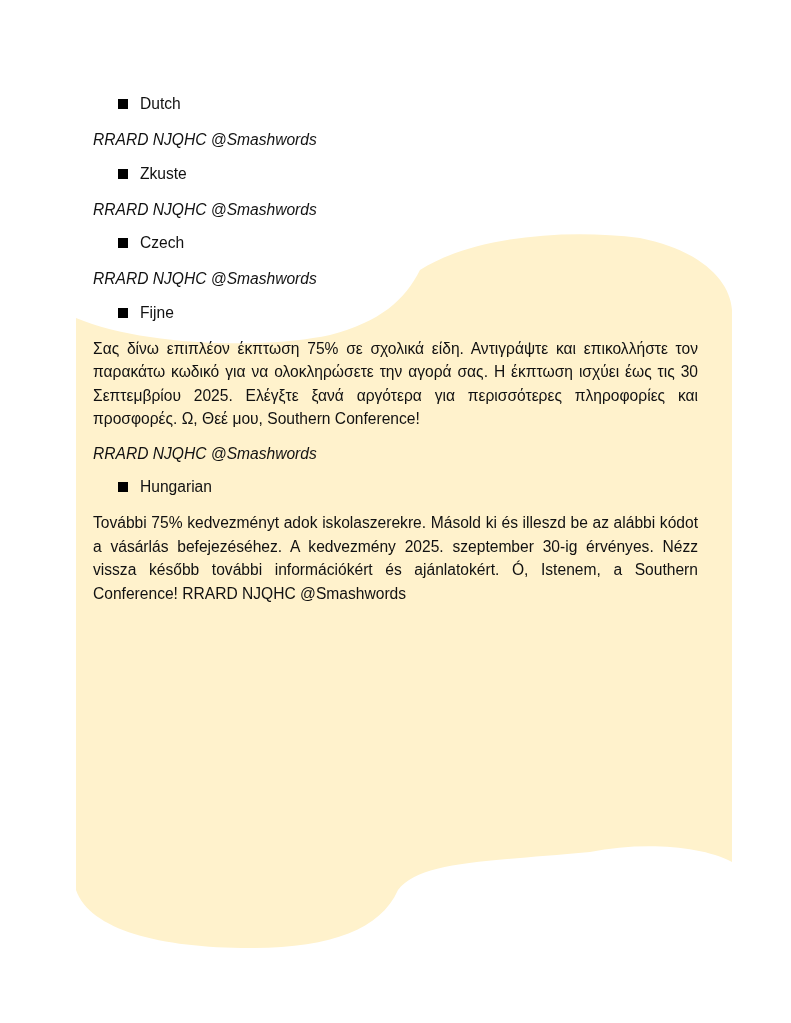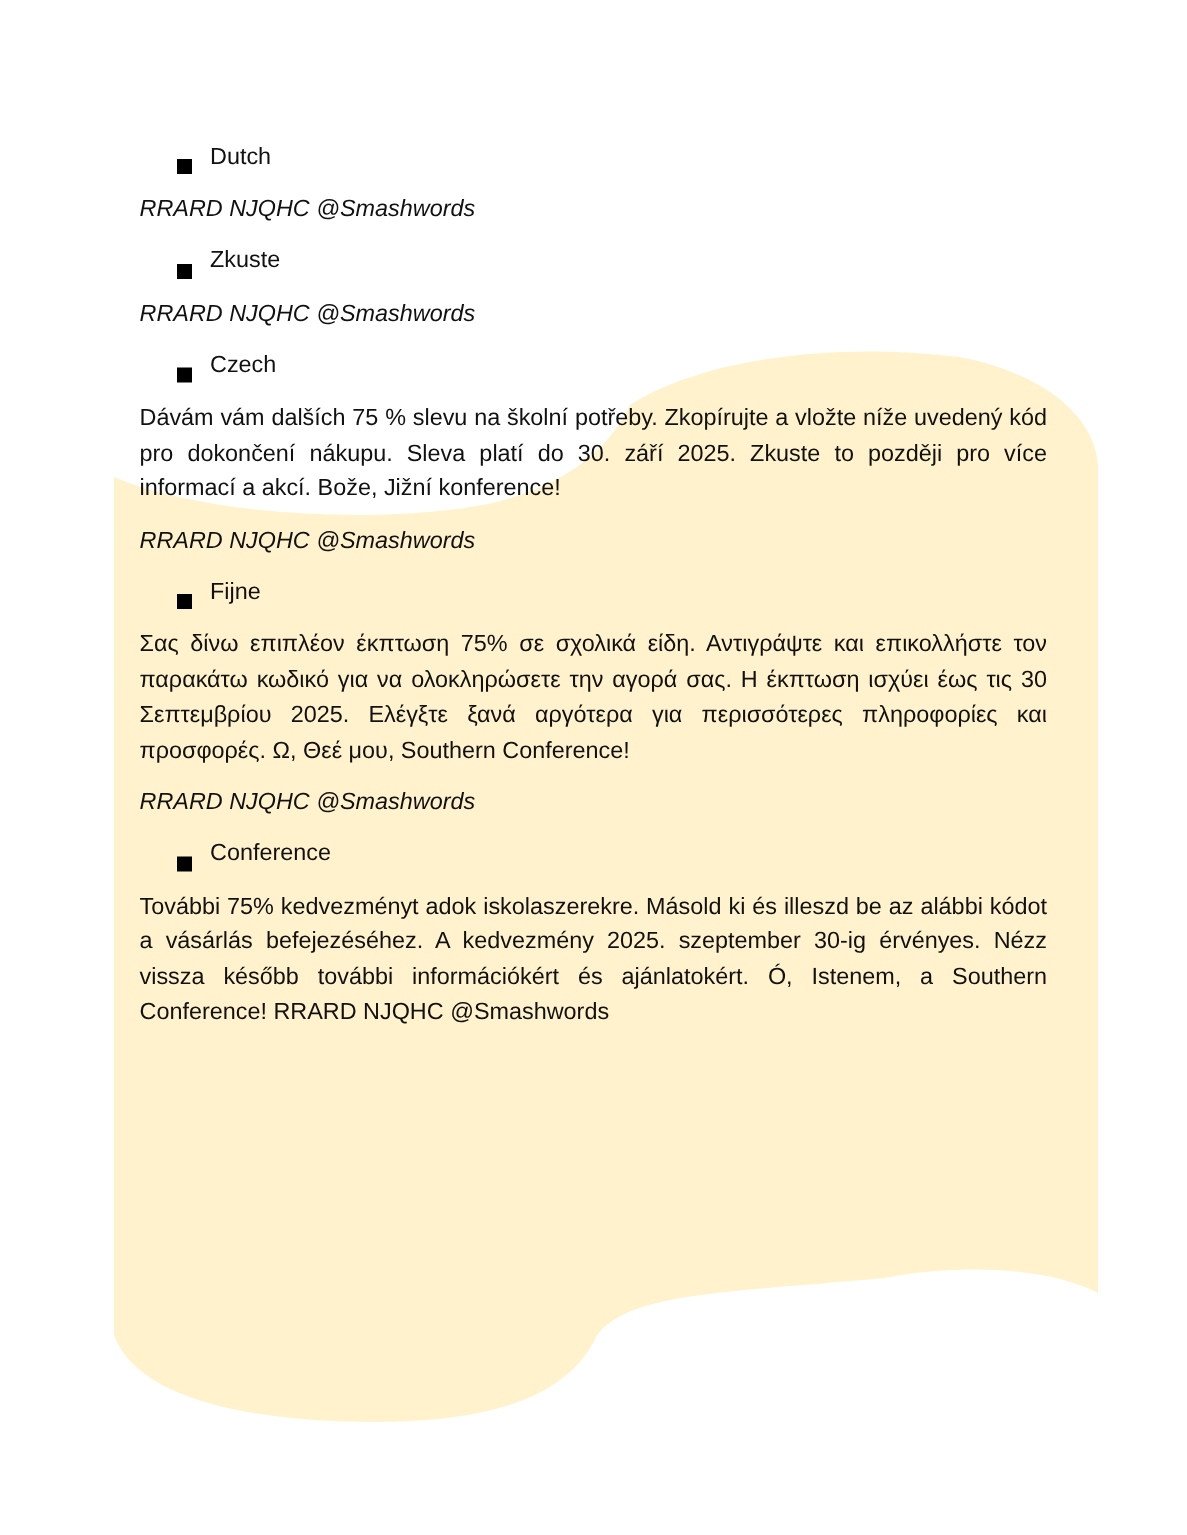--- a/index.html
+++ b/index.html
@@ -2,21 +2,21 @@
 <html><head>
   <meta charset="utf-8">
   <style>
     html, body { margin: 0; padding: 0; background: #ffffff; }
     body { width: 791px; height: 1023px; position: relative; overflow: hidden; }
     .bg-shape { position: absolute; left: 0; top: 0; width: 791px; height: 1023px; z-index: 0; }
     .page {
       position: absolute; left: 93px; top: 92px; width: 605px; z-index: 1;
       font-family: "Liberation Sans", sans-serif; font-size: 15.6px; line-height: 23.5px; color: #111111;
     }
-    .lang-heading { display: flex; align-items: flex-end; margin: 0 0 12px 25px; height: 24px; }
+    .lang-heading { display: flex; align-items: center; margin: 0 0 12px 25px; height: 24px; }
     .bullet { display: inline-block; width: 10px; height: 10px; background: #000; margin-right: 12px; }
     .para { text-align: justify; margin: 0 0 11px 0; }
     .code-line { margin: 0 0 10px 0; font-style: italic; }
   </style>
 </head>
 <body>
 
 <svg class="bg-shape" viewBox="0 0 791 1023">
   <path id="blob" d="M76,318
        C140,345 260,350 330,335
@@ -42,28 +42,27 @@
   <div class="lang-heading">
     <span class="bullet"></span>
     <span>Zkuste</span>
   </div>
   <p class="code-line">RRARD NJQHC @Smashwords</p>
 
   <div class="lang-heading">
     <span class="bullet"></span>
     <span>Czech</span>
   </div>
-  <p class="para">Dávám vám dalších 75 % slevu na školní potřeby. Zkopírujte a vložte níže uvedený kód pro dokončení nákupu. Sleva platí do 30. září 2025. Zkuste to později pro více informací a akcí. Bože, Jižní konference!</p>
   <p class="code-line">RRARD NJQHC @Smashwords</p>
 
   <div class="lang-heading">
     <span class="bullet"></span>
     <span>Fijne</span>
   </div>
   <p class="para">Σας δίνω επιπλέον έκπτωση 75% σε σχολικά είδη. Αντιγράψτε και επικολλήστε τον παρακάτω κωδικό για να ολοκληρώσετε την αγορά σας. Η έκπτωση ισχύει έως τις 30 Σεπτεμβρίου 2025. Ελέγξτε ξανά αργότερα για περισσότερες πληροφορίες και προσφορές. Ω, Θεέ μου, Southern Conference!</p>
   <p class="code-line">RRARD NJQHC @Smashwords</p>
 
   <div class="lang-heading">
     <span class="bullet"></span>
-    <span>Conference</span>
+    <span>Hungarian</span>
   </div>
   <p class="para">További 75% kedvezményt adok iskolaszerekre. Másold ki és illeszd be az alábbi kódot a vásárlás befejezéséhez. A kedvezmény 2025. szeptember 30-ig érvényes. Nézz vissza később további információkért és ajánlatokért. Ó, Istenem, a Southern Conference! RRARD NJQHC @Smashwords</p>
 </div>
 
 </body></html>

